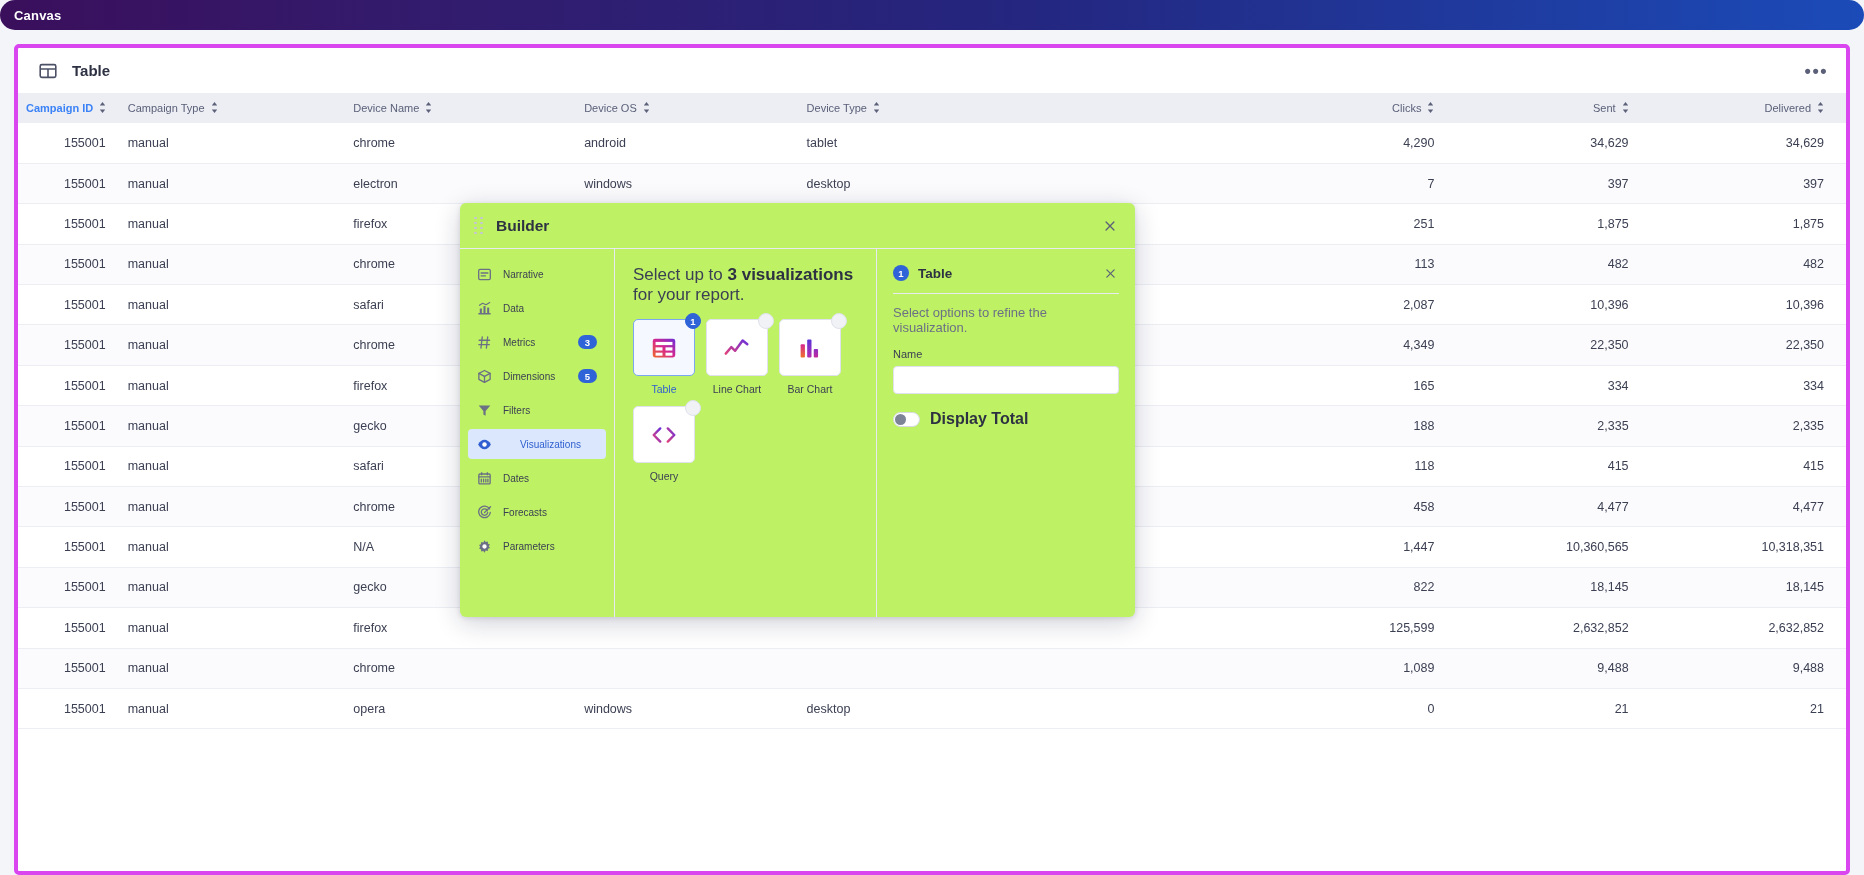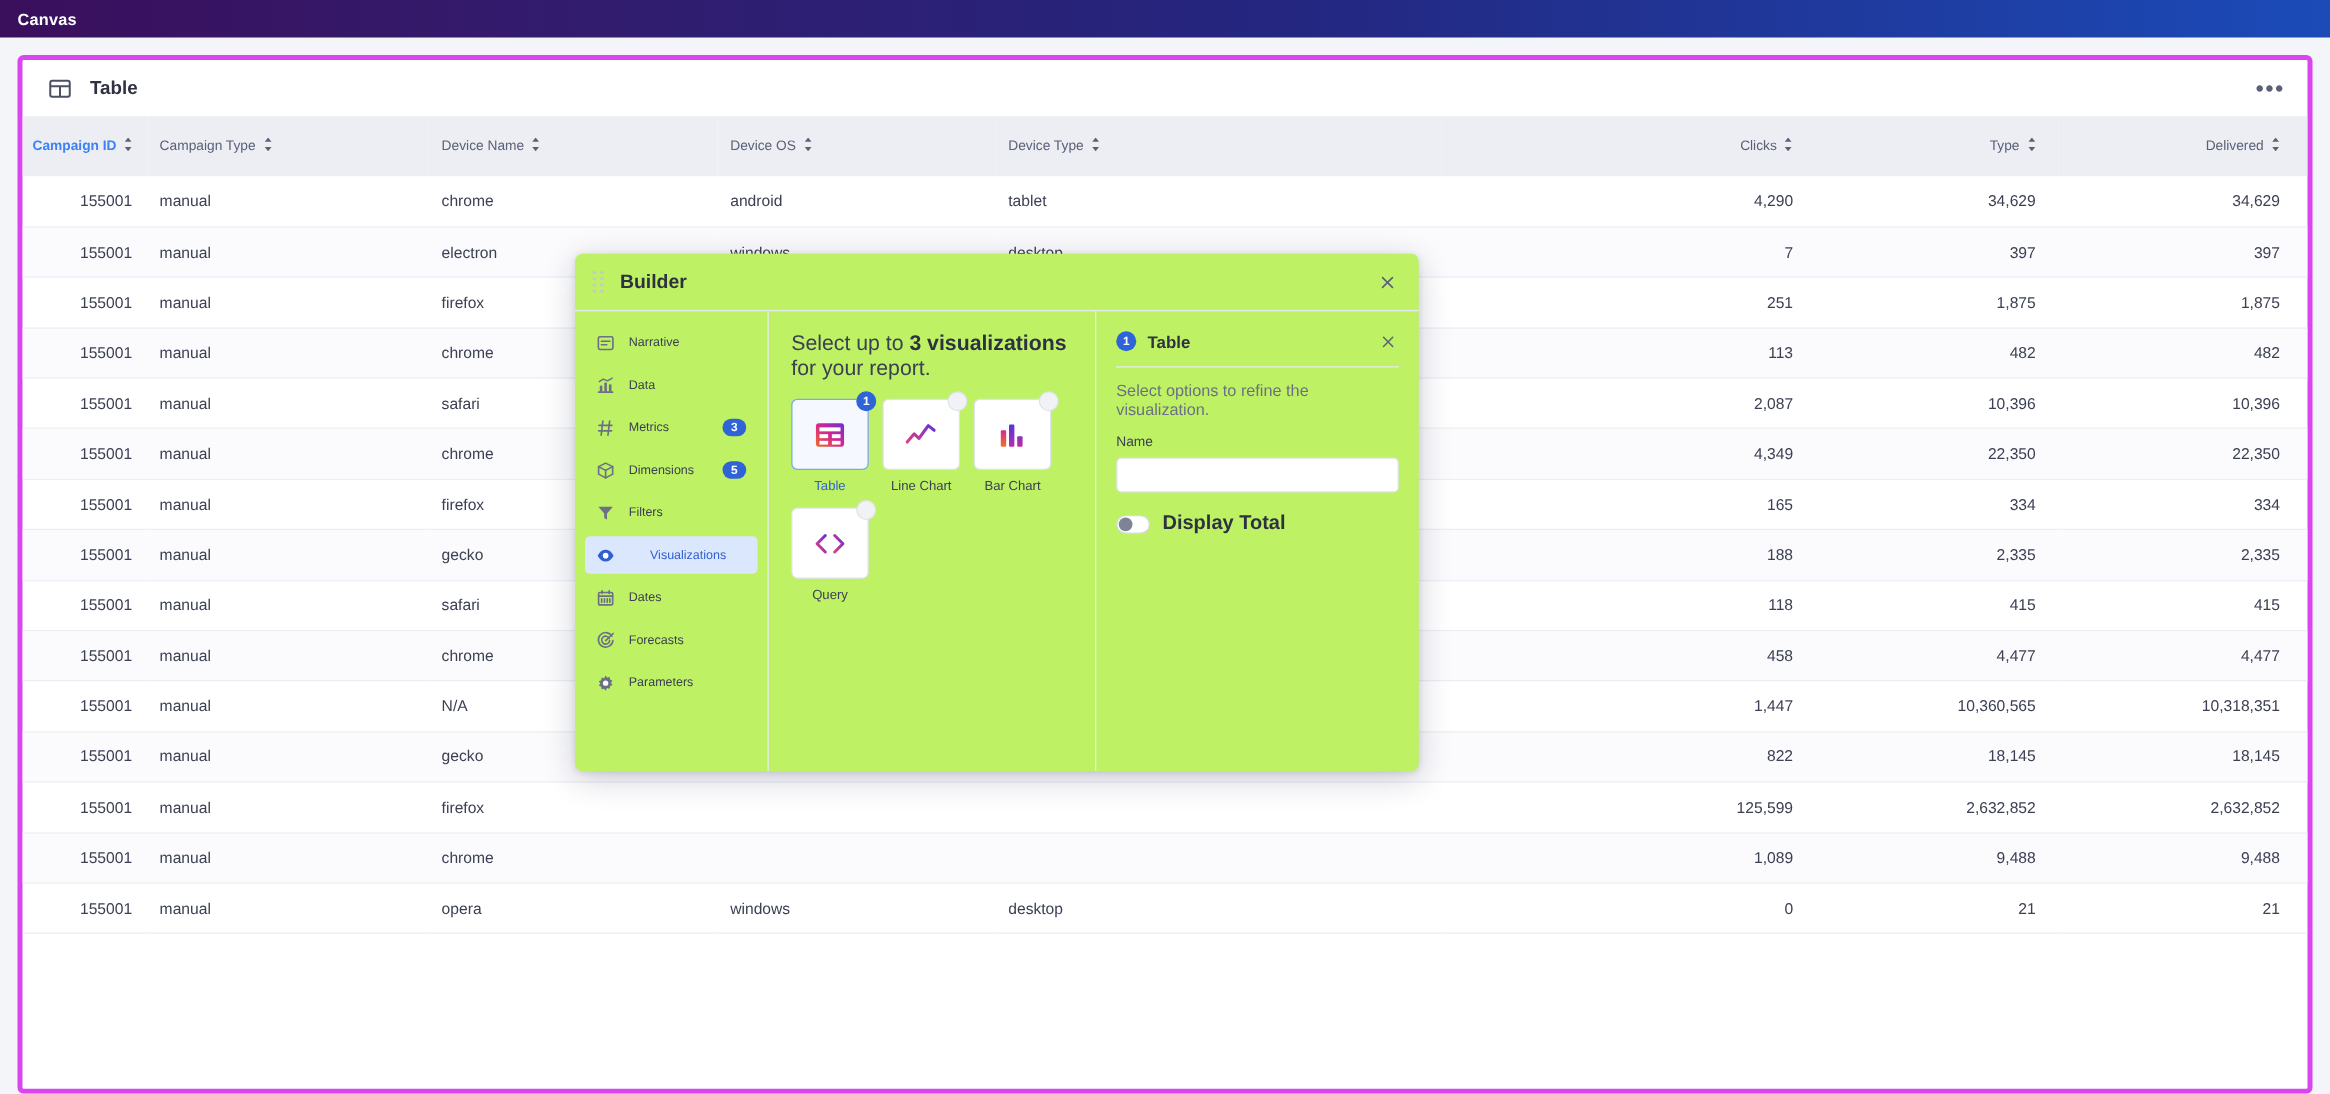--- a/index.html
+++ b/index.html
@@ -9,20 +9,21 @@
     background: #f4f5f9;
     overflow: hidden;
   }
 
   
   .topbar {
     height: 30px;
     background: linear-gradient(90deg, #3a0f5c 0%, #341a6b 20%, #24267f 55%, #1b4bb8 100%);
     display: flex; align-items: center;
     padding-left: 14px;
+    border-radius: 15px;
   }
   .topbar-title {
     color: #ffffff; font-size: 13px; font-weight: bold; letter-spacing: .2px;
   }
 
   
   .canvas {
     padding: 14px 14px 0 14px;
     height: calc(875px - 30px);
   }
@@ -43,21 +44,21 @@
   .card-menu {
     position: absolute; right: 18px; top: 50%; transform: translateY(-50%);
     color: #5b6078; font-size: 18px; letter-spacing: 1.5px; cursor: pointer;
     line-height: 10px; font-weight: bold;
   }
 
   
   table { width: 100%; border-collapse: collapse; table-layout: fixed; }
   thead tr { background: #eceef4; }
   thead th {
-    height: 48px; font-size: 11px; font-weight: normal; color: #5b6078;
+    height: 30px; font-size: 11px; font-weight: normal; color: #5b6078;
     padding: 0 8px; white-space: nowrap; text-decoration: underline;
   }
   thead th .hl { display: inline-flex; align-items: center; gap: 6px; }
   thead th.sorted .lbl { color: #3b82f6; font-weight: bold; }
   .sort-ic { width: 7px; height: 11px; flex: none; }
   tbody tr { height: 40.4px; border-bottom: 1px solid #eceef4; }
   tbody tr:nth-child(even) { background: #fbfbfd; }
   tbody td {
     font-size: 12.5px; color: #3c4053; padding: 0 8px; white-space: nowrap;
   }
@@ -257,21 +258,21 @@
                   </svg></span>
               </span></th>
             <th class="c-clicks"><span class="hl">
                 <span class="lbl">Clicks</span>
                 <span><svg class="sort-ic" viewBox="0 0 7 11" fill="#5b6078">
                     <polygon points="3.5,0 6.2,3.4 0.8,3.4"></polygon>
                     <polygon points="3.5,11 6.2,7.6 0.8,7.6"></polygon>
                   </svg></span>
               </span></th>
             <th class="c-sent"><span class="hl">
-                <span class="lbl">Type</span>
+                <span class="lbl">Sent</span>
                 <span><svg class="sort-ic" viewBox="0 0 7 11" fill="#5b6078">
                     <polygon points="3.5,0 6.2,3.4 0.8,3.4"></polygon>
                     <polygon points="3.5,11 6.2,7.6 0.8,7.6"></polygon>
                   </svg></span>
               </span></th>
             <th class="c-deliv"><span class="hl">
                 <span class="lbl">Delivered</span>
                 <span><svg class="sort-ic" viewBox="0 0 7 11" fill="#5b6078">
                     <polygon points="3.5,0 6.2,3.4 0.8,3.4"></polygon>
                     <polygon points="3.5,11 6.2,7.6 0.8,7.6"></polygon>

